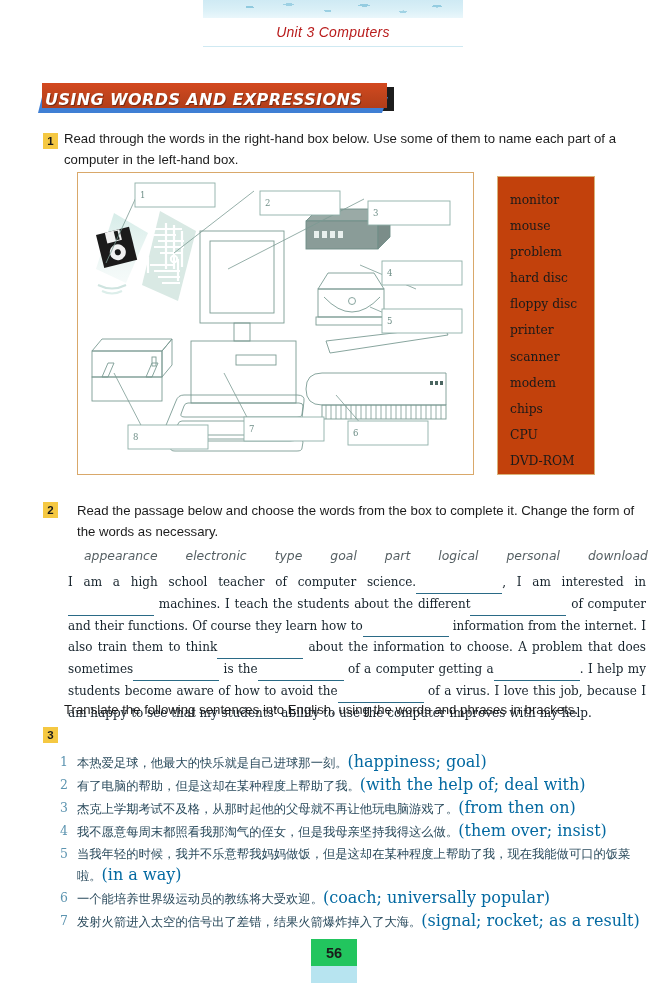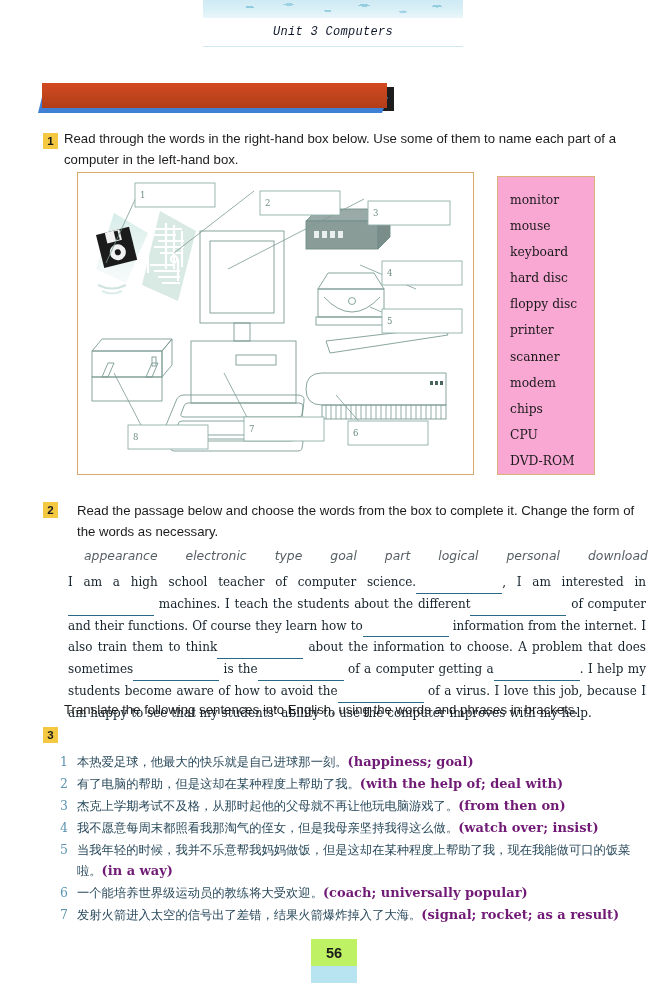--- a/index.html
+++ b/index.html
@@ -42,24 +42,24 @@
     position: absolute;
     left: 0; top: 18px;
     width: 260px; height: 28px;
     background: #ffffff;
     border-bottom: 1px solid #cfe9f2;
     display: flex;
     align-items: center;
     justify-content: center;
   }
   #unit-header .label-strip span {
-    font-family: Liberation Mono, monospace;
+    font-family: Liberation Sans, sans-serif;
     font-style: italic;
-    font-size: 12px;
-    color: #0f172a;
+    font-size: 14px;
+    color: #b91c1c;
     letter-spacing: .3px;
   }
 
   
   #section-banner {
     position: absolute;
     left: 38px;
     top: 82px;
     width: 356px;
     height: 32px;
@@ -139,21 +139,21 @@
     box-sizing: border-box;
   }
   #diagram svg { display: block; }
 
   
   #wordbox {
     position: absolute;
     left: 497px; top: 176px;
     width: 98px; height: 299px;
     border: 1.5px solid #d9b278;
-    background: #f9a8d4;
+    background: #c2410c;
     box-sizing: border-box;
     padding: 10px 0 0 12px;
   }
   #wordbox .w {
     font-family: "DejaVu Serif", serif;
     font-size: 12.3px;
     color: #1a1a1a;
     line-height: 26.1px;
     white-space: nowrap;
   }
@@ -216,42 +216,42 @@
   }
   #translations .tr-s {
     flex: 1;
     font-family: "DejaVu Sans", sans-serif;
     font-size: 12.3px;
     color: #2a4a5c;
     line-height: 20.5px;
   }
   #translations .tr-s .hint {
     font-family: "DejaVu Serif", serif;
-    font-weight: bold;
-    font-size: 13px;
-    color: #701a75;
+    font-weight: normal;
+    font-size: 16px;
+    color: #0369a1;
   }
 
   
   #footer {
     position: absolute;
     left: 311px; top: 939px;
     width: 46px; height: 44px;
   }
   #footer .tint {
     position: absolute;
     left: 0; top: 0;
     width: 46px; height: 44px;
     background: #b7e4f0;
   }
   #footer .plate {
     position: absolute;
     left: 0; top: 0;
     width: 46px; height: 27px;
-    background: #bef264;
+    background: #22c55e;
     display: flex;
     align-items: center;
     justify-content: center;
   }
   #footer .pg {
     font-family: "Liberation Sans", sans-serif;
     font-size: 14.5px;
     font-weight: bold;
     color: #1a1a1a;
   }
@@ -263,20 +263,21 @@
   <div class="wave"></div>
   <div class="label-strip">
     <span>Unit 3 Computers</span>
   </div>
 </div>
 
 <div id="section-banner">
   <div class="shadow"></div>
   <div class="blue"></div>
   <div class="orange"></div>
+  <div class="title">USING WORDS AND EXPRESSIONS</div>
 </div>
 
 <div class="ex-num" id="ex1-num">1</div>
 <div class="ex-text" id="ex1-text">Read through the words in the right-hand box below. Use some of them to name each part of a computer in the left-hand box.</div>
 
 <div id="diagram">
   <svg width="394" height="300" viewBox="0 0 394 300" xmlns="http://www.w3.org/2000/svg">
     <defs>
       <linearGradient id="glow" x1="0" y1="0" x2="0" y2="1">
         <stop offset="0%" stop-color="#cfe9e4" stop-opacity="0.85"></stop>
@@ -382,21 +383,21 @@
       <text x="275" y="263">6</text>
       <text x="171" y="259">7</text>
       <text x="55" y="267">8</text>
     </g>
   </svg>
 </div>
 
 <div id="wordbox">
   <div class="w">monitor</div>
   <div class="w">mouse</div>
-  <div class="w">keyboard</div>
+  <div class="w">problem</div>
   <div class="w">hard disc</div>
   <div class="w">floppy disc</div>
   <div class="w">printer</div>
   <div class="w">scanner</div>
   <div class="w">modem</div>
   <div class="w">chips</div>
   <div class="w">CPU</div>
   <div class="w">DVD-ROM</div>
 </div>
 
@@ -428,21 +429,21 @@
   <div class="tr-row">
     <div class="tr-n">2</div>
     <div class="tr-s"><span>有了电脑的帮助，但是这却在某种程度上帮助了我。</span><span class="hint">(with the help of; deal with)</span></div>
   </div>
   <div class="tr-row">
     <div class="tr-n">3</div>
     <div class="tr-s"><span>杰克上学期考试不及格，从那时起他的父母就不再让他玩电脑游戏了。</span><span class="hint">(from then on)</span></div>
   </div>
   <div class="tr-row">
     <div class="tr-n">4</div>
-    <div class="tr-s"><span>我不愿意每周末都照看我那淘气的侄女，但是我母亲坚持我得这么做。</span><span class="hint">(watch over; insist)</span></div>
+    <div class="tr-s"><span>我不愿意每周末都照看我那淘气的侄女，但是我母亲坚持我得这么做。</span><span class="hint">(them over; insist)</span></div>
   </div>
   <div class="tr-row">
     <div class="tr-n">5</div>
     <div class="tr-s"><span>当我年轻的时候，我并不乐意帮我妈妈做饭，但是这却在某种程度上帮助了我，现在我能做可口的饭菜啦。</span><span class="hint">(in a way)</span></div>
   </div>
   <div class="tr-row">
     <div class="tr-n">6</div>
     <div class="tr-s"><span>一个能培养世界级运动员的教练将大受欢迎。</span><span class="hint">(coach; universally popular)</span></div>
   </div>
   <div class="tr-row">

